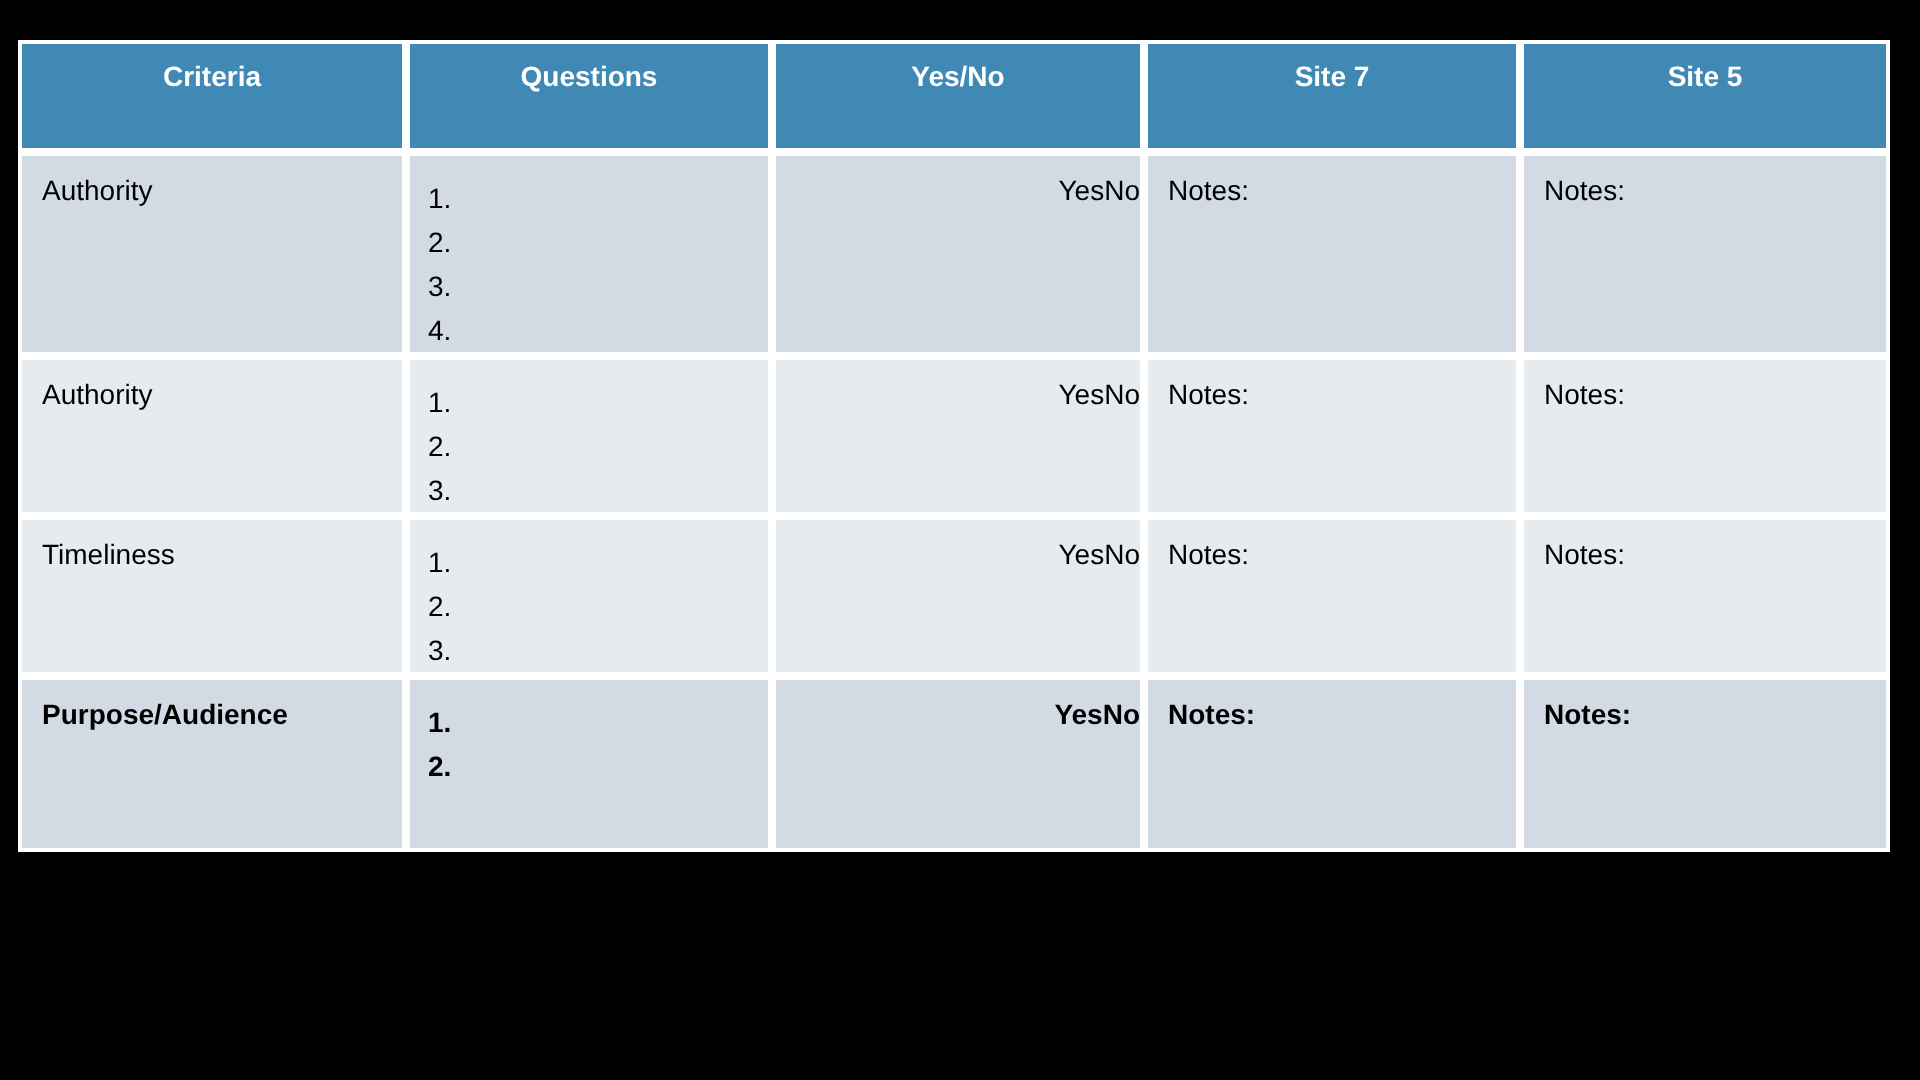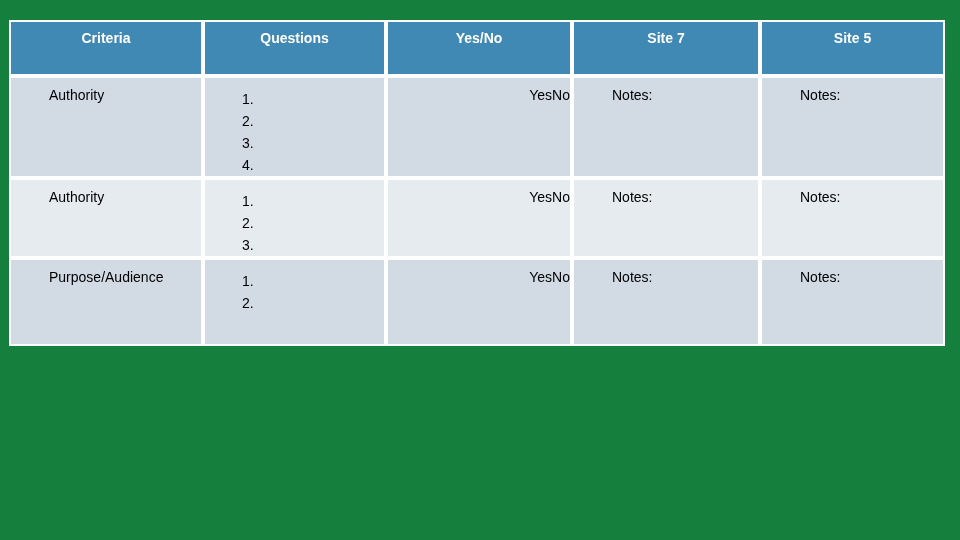--- a/index.html
+++ b/index.html
@@ -11,21 +11,21 @@
     width: 960px;
     height: 540px;
     background: #dcdcdc;
     font-family: "Liberation Sans", sans-serif;
     overflow: hidden;
   }
   .slide {
     position: relative;
     width: 960px;
     height: 540px;
-    background: #15803d;
+    background: #000000;
   }
   .eval-table {
     position: absolute;
     left: 9px;
     top: 20px;
     width: 936px;
     border-collapse: separate;
     border-spacing: 0;
     table-layout: fixed;
   }
@@ -49,21 +49,20 @@
     border-color: #ffffff;
   }
   .hdr-inner {
     display: block;
   }
   
   .eval-table tbody td {
     font-size: 14px;
     color: #000000;
     line-height: 1.0;
-    padding-left: 28px;
   }
   .cell-pad {
     display: block;
     padding: 10px 0 0 10px;
   }
   .cell-pad-q {
     display: block;
     padding: 10px 0 0 9px;
   }
   .cell-pad-n {
@@ -108,21 +107,21 @@
   }
   
   col.c-criteria  { width: 194px; }
   col.c-questions { width: 183px; }
   col.c-yesno     { width: 186px; }
   col.c-site1     { width: 188px; }
   col.c-site2     { width: 185px; }
   
   .h-4 { height: 95px; }
   .h-3 { height: 73px; }
-  .h-2 { height: 88px; }
+  .h-2 { height: 88px; font-weight: bold; }
 </style>
 </head>
 <body>
 
 <div class="slide">
 
   <table class="eval-table">
     <colgroup>
       <col class="c-criteria">
       <col class="c-questions">
@@ -200,20 +199,45 @@
         </td>
         <td>
           <span class="cell-pad-n">Notes:</span>
         </td>
         <td>
           <span class="cell-pad-n">Notes:</span>
         </td>
       </tr>
 
 
+      <tr class="row-even h-3">
+        <td>
+          <span class="cell-pad criteria-label">Timeliness</span>
+        </td>
+        <td>
+          <span class="cell-pad-q">
+            <ul class="qlist">
+              <li>1.</li>
+              <li>2.</li>
+              <li>3.</li>
+            </ul>
+          </span>
+        </td>
+        <td>
+          <span class="yesno">
+            <span class="yes">Yes</span><span class="no">No</span>
+          </span>
+        </td>
+        <td>
+          <span class="cell-pad-n">Notes:</span>
+        </td>
+        <td>
+          <span class="cell-pad-n">Notes:</span>
+        </td>
+      </tr>
 
       <tr class="row-odd h-2">
         <td>
           <span class="cell-pad criteria-label">Purpose/Audience</span>
         </td>
         <td>
           <span class="cell-pad-q">
             <ul class="qlist">
               <li>1.</li>
               <li>2.</li>

